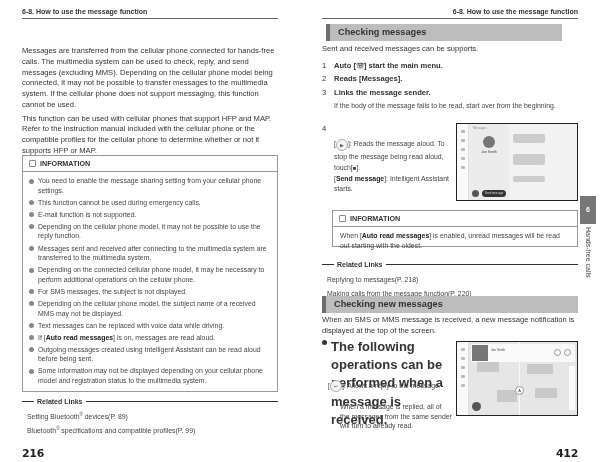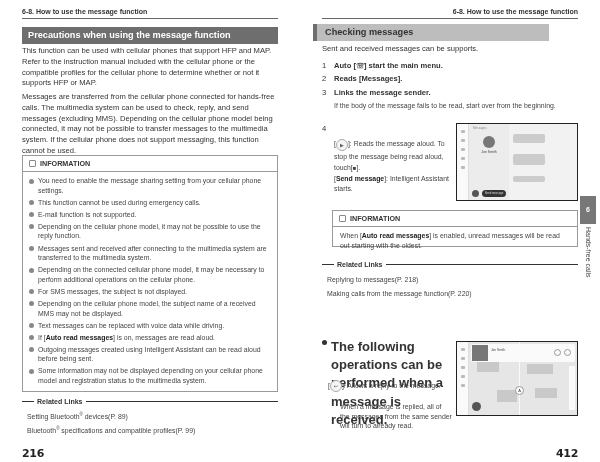--- a/index.html
+++ b/index.html
@@ -61,25 +61,24 @@
 
   .bold { font-weight: bold; color: #222; }
 </style>
 </head>
 <body>
 
 <div class="page page-left">
   <div class="running-head">6-8. How to use the message function</div>
   <div class="head-rule"></div>
 
-  <div class="section-bar dark" style="left:22px; top:27px; width:256px;">Precautions when using the message function</div>
 
   <div class="body-text" style="left:22px; top:46px; width:258px;">
+    <p>Messages are transferred from the cellular phone connected for hands-free calls. The multimedia system can be used to check, reply, and send messages (excluding MMS). Depending on the cellular phone model being connected, it may not be possible to transfer messages to the multimedia system. If the cellular phone does not support messaging, this function cannot be used.</p>
     <p>This function can be used with cellular phones that support HFP and MAP. Refer to the instruction manual included with the cellular phone or the compatible profiles for the cellular phone to determine whether or not it supports HFP or MAP.</p>
-    <p>Messages are transferred from the cellular phone connected for hands-free calls. The multimedia system can be used to check, reply, and send messages (excluding MMS). Depending on the cellular phone model being connected, it may not be possible to transfer messages to the multimedia system. If the cellular phone does not support messaging, this function cannot be used.</p>
   </div>
 
   <div class="info-box" style="left:22px; top:155px; width:256px; height:237px;">
     <div class="info-head">
       <span class="book-icon"></span>
       <span>INFORMATION</span>
     </div>
     <ul class="info-list">
       <li><span class="bullet"></span><span>You need to enable the message sharing setting from your cellular phone settings.</span></li>
       <li><span class="bullet"></span><span>This function cannot be used during emergency calls.</span></li>
@@ -110,21 +109,21 @@
     </div>
   </div>
 
   <div class="page-number">216</div>
 </div>
 
 <div class="page page-right">
   <div class="running-head">6-8. How to use the message function</div>
   <div class="head-rule"></div>
 
-  <div class="section-bar light" style="left:13px; top:24px; width:236px;">Checking messages</div>
+  <div class="section-bar light" style="left:26px; top:24px; width:236px;">Checking messages</div>
 
   <div class="body-text" style="left:22px; top:44px; width:258px;">Sent and received messages can be supports.</div>
 
   <div class="steps" style="left:22px; top:61px; width:258px;">
     <div class="step">
       <span class="num">1</span>
       <span class="txt"><span>Auto [</span><span class="phone-glyph">☏</span><span>] start the main menu.</span></span>
     </div>
     <div class="step">
       <span class="num">2</span>
@@ -185,21 +184,23 @@
   <div class="related" style="left:22px; top:260px; width:256px;">
     <div class="related-head">
       <span class="dash"></span>
         <span>Related Links</span>
         <span class="line"></span>
     </div>
     <div class="related-link">Replying to messages(P. 218)</div>
     <div class="related-link">Making calls from the message function(P. 220)</div>
   </div>
 
-
+  <div class="section-bar light" style="left:22px; top:296px; width:256px;">Checking new messages</div>
+
+  <div class="body-text" style="left:22px; top:315px; width:258px;">When an SMS or MMS message is received, a new message notification is displayed at the top of the screen.</div>
 
   <div style="position:absolute; left:22px; top:338px; width:128px; font-size:13px; font-weight:bold; color:#333; padding-left:9px; line-height:1.4;">
     <span style="position:absolute; left:0; top:2px; width:5px; height:5px; border-radius:50%; background:#333;"></span>
     <span>The following operations can be performed when a message is received.</span>
   </div>
 
   <div style="position:absolute; left:28px; top:380px; width:124px; font-size:6.9px; color:#444; line-height:1.5;">
     [<span class="btn-circle">↩</span><span>]:  Allows a reply to the message.</span>
   </div>
   <div style="position:absolute; left:40px; top:402px; width:112px; font-size:6.9px; color:#444; line-height:1.4;">When a message is replied, all of the messages from the same sender will turn to already read.</div>

